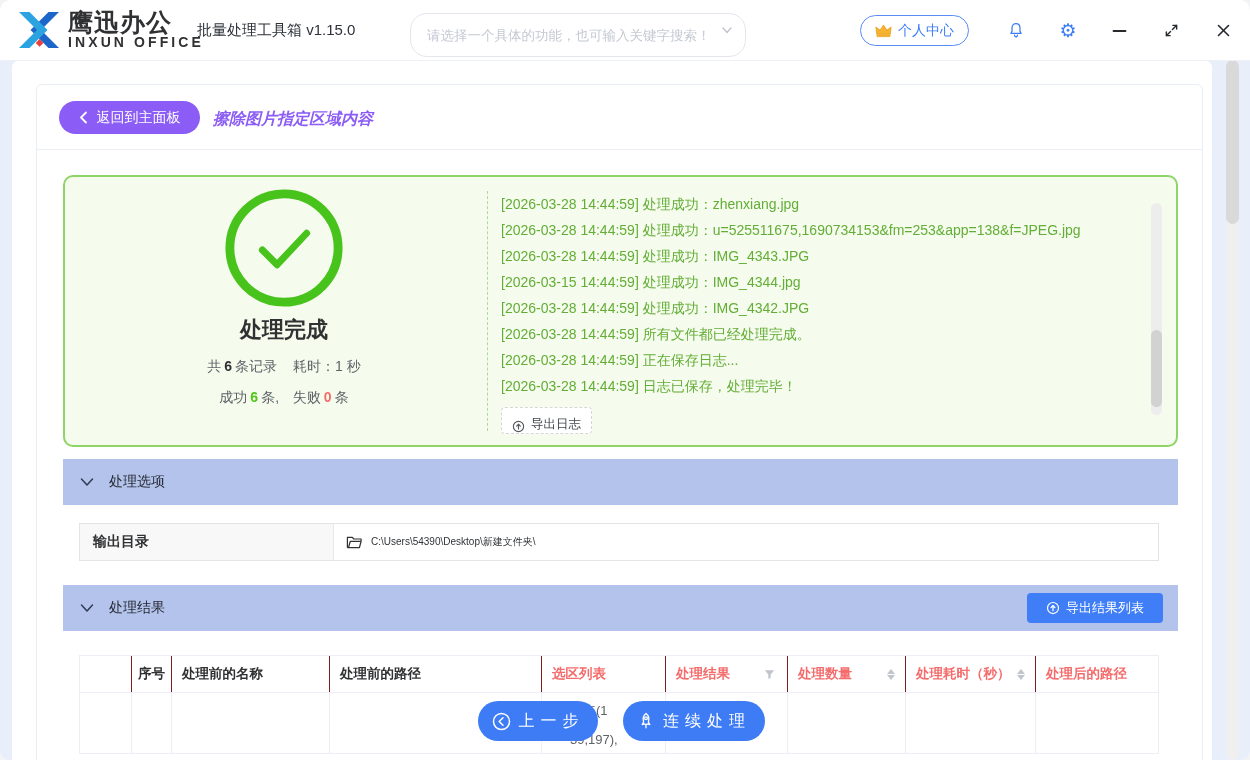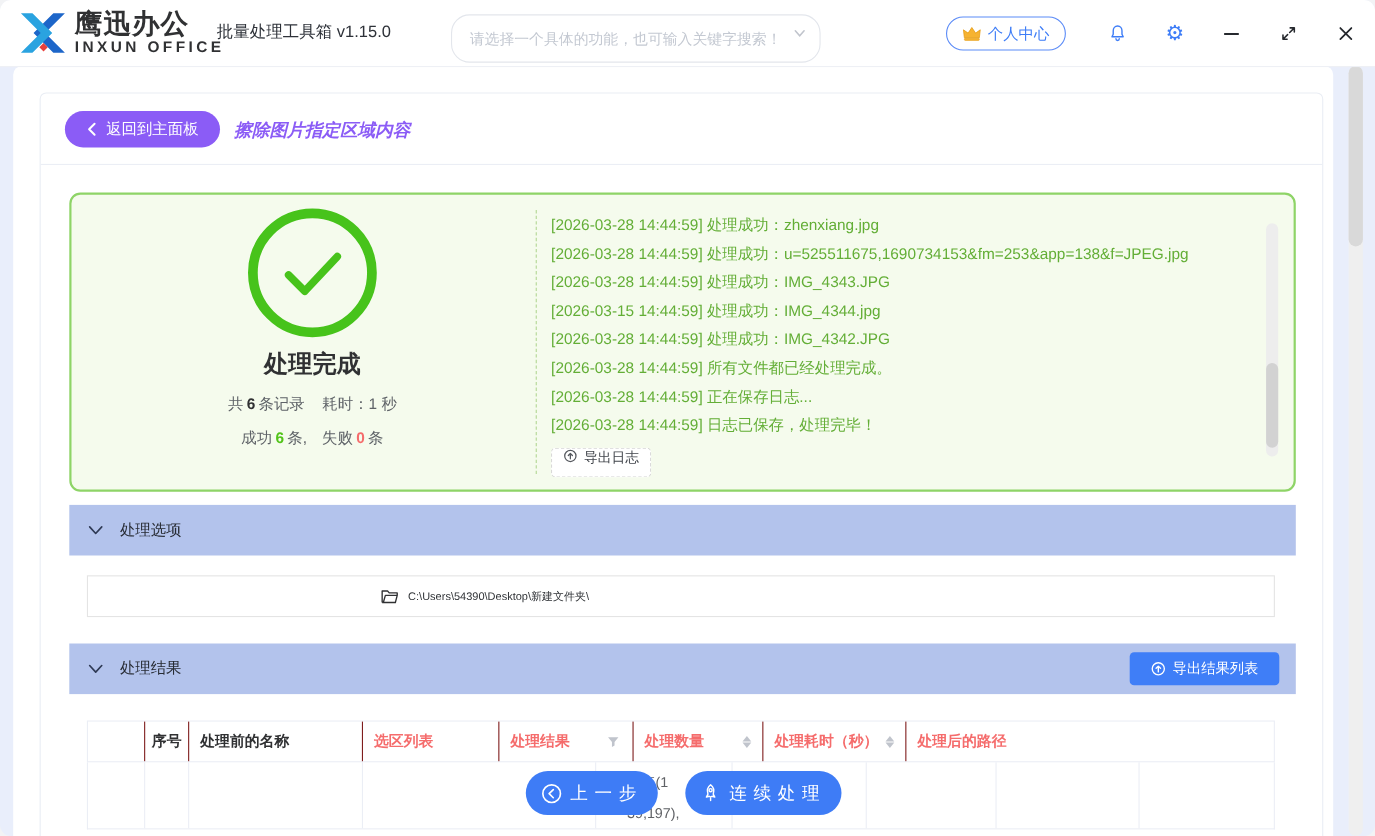--- a/index.html
+++ b/index.html
@@ -41,21 +41,21 @@
   .sp-left { position:absolute; left:0; top:0; width:438px; height:100%; text-align:center; }
   .check-circle { margin-top:10px; }
   .done-title { font-size:22px; font-weight:600; color:#303133; margin-top:2px; }
   .stat-line { font-size:14px; color:#5f6368; margin-top:13px; }
   .stat-line b { color:#303133; padding:0 3px; }
   .num-green { color:#52c41a; font-weight:bold; padding:0 3px; }
   .num-red { color:#f56c6c; font-weight:bold; padding:0 3px; }
   .stat-gap { display:inline-block; width:16px; }
   .sp-logs { position:absolute; left:422px; top:14px; bottom:14px; right:46px; border-left:1px dashed #b2d893; padding-left:13px; }
   .log-line { font-size:14px; line-height:26px; color:#63ae36; white-space:nowrap; overflow:hidden; }
-  .export-log-btn { display:inline-flex; align-items:flex-start; gap:6px; margin-top:8px; height:27px; padding:0 10px; background:#fff; border:1px dashed #d6d6d6; border-radius:4px; font-size:12.5px; color:#41454b; cursor:pointer; }
+  .export-log-btn { display:inline-flex; align-items:flex-end; gap:6px; margin-top:8px; height:27px; padding:0 10px; background:#fff; border:1px dashed #d6d6d6; border-radius:4px; font-size:12.5px; color:#41454b; cursor:pointer; }
   .log-scroll-track { position:absolute; left:1086px; top:26px; width:11px; height:212px; background:#ededed; border-radius:6px; }
   .log-scroll-thumb { position:absolute; left:0; top:127px; width:11px; height:77px; background:#d2d2d2; border-radius:6px; }
 
   
   .section-bar { position:absolute; left:26px; width:1115px; height:46px; background:#b3c3ec; display:flex; align-items:center; cursor:pointer; }
   .bar-options { top:374px; } .bar-results { top:500px; }
   .section-chevron { margin-left:17px; color:#2f3a55; display:flex; }
   .section-label { margin-left:15px; font-size:14px; color:#272b33; }
   .export-results-btn { position:absolute; left:964px; top:8px; width:136px; height:30px; background:#3f7ef7; border-radius:4px; color:#fff; font-size:13px; display:flex; align-items:center; justify-content:center; gap:6px; cursor:pointer; }
 
@@ -215,20 +215,23 @@
       <div class="section-bar bar-options">
         <span class="section-chevron">
           <svg width="14" height="10" viewBox="0 0 14 10">
               <polyline points="1.5,2 7,8 12.5,2" fill="none" stroke="currentColor" stroke-width="1.5" stroke-linecap="round" stroke-linejoin="round"></polyline>
             </svg>
         </span>
         <span class="section-label">处理选项</span>
       </div>
 
       <div class="output-row">
+        <div class="output-label-cell">
+          <span>输出目录</span>
+        </div>
         <div class="output-value-cell">
           <span class="folder-icon">
             <svg width="17" height="15" viewBox="0 0 18 15" fill="none" stroke="currentColor" stroke-width="1.3" stroke-linejoin="round">
               <path d="M1.5 13 V2 h5.2 l1.6 1.8 H16 v2.4 M16 6.2 H4.6 L2.6 13 H1.5 M16 6.2 L14.2 13 H2.2"></path>
             </svg>
           </span>
           <span class="output-link">C:\Users\54390\Desktop\新建文件夹\</span>
         </div>
       </div>
 
@@ -252,20 +255,23 @@
         <div class="thead">
           <div class="th c0 th-dark">
               <span></span>
             </div>
           <div class="th c1 th-dark">
               <span>序号</span>
             </div>
           <div class="th c2 th-dark">
               <span>处理前的名称</span>
             </div>
+          <div class="th c3 th-dark">
+              <span>处理前的路径</span>
+            </div>
           <div class="th c4 th-red">
               <span>选区列表</span>
             </div>
           <div class="th c5 th-red">
             <span>处理结果</span>
             <span class="filter-icon">
               <svg width="11" height="11" viewBox="0 0 14 14">
                   <path d="M1 1.5 h12 L8.5 7 v4.2 L5.5 12.8 V7 Z" fill="currentColor"></path>
                 </svg>
             </span>

